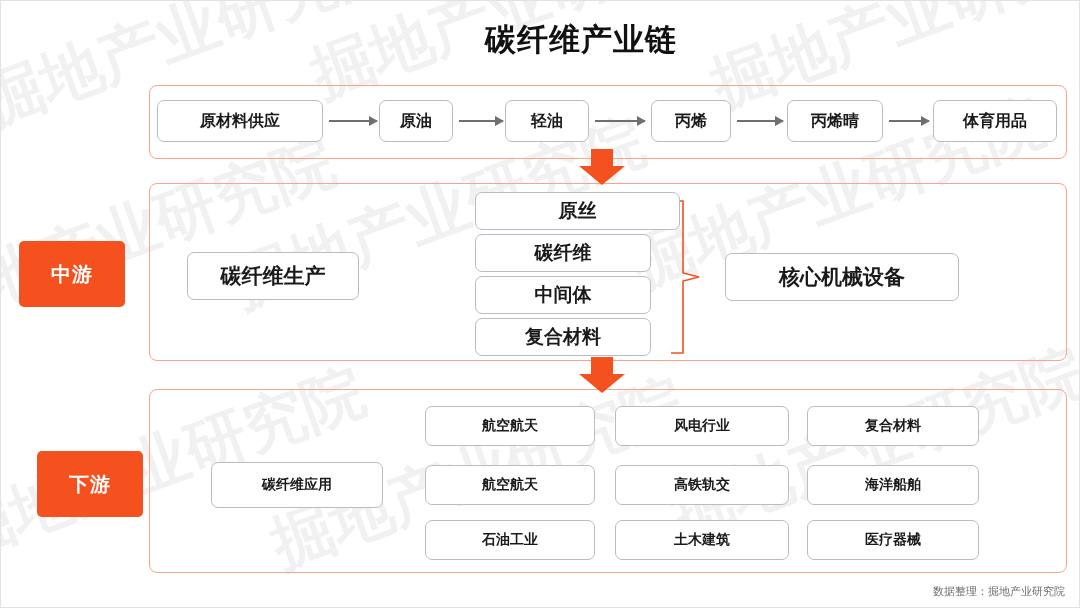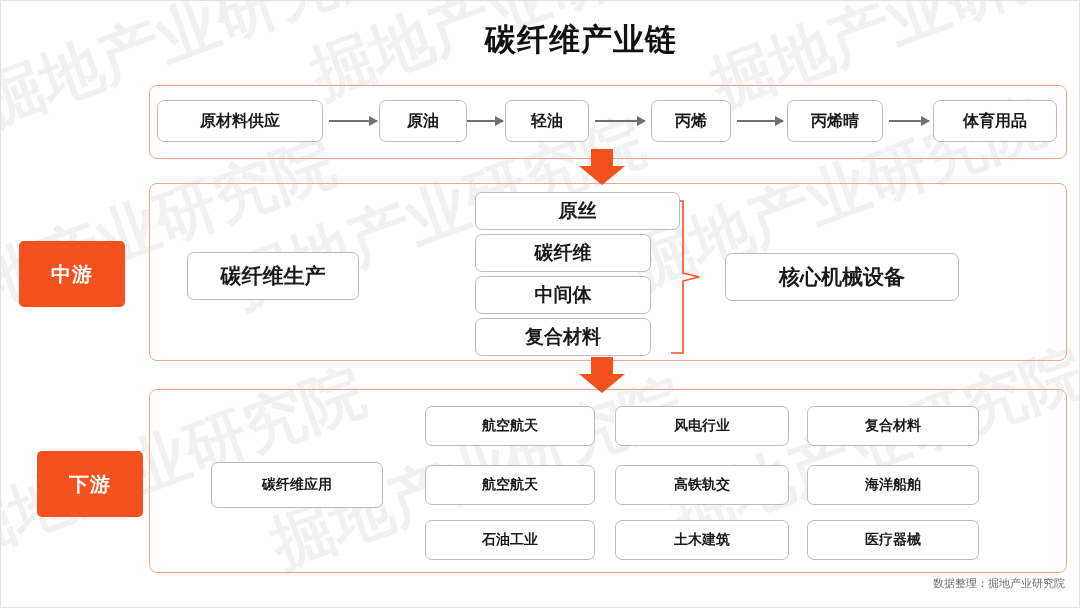--- a/index.html
+++ b/index.html
@@ -150,21 +150,21 @@
   
   .bracket {
     position: absolute;
     z-index: 3;
   }
 
   
   .footer {
     position: absolute;
     right: 14px;
-    bottom: 16px;
+    bottom: 8px;
     font-size: 11px;
     color: #6d6d6d;
     z-index: 4;
   }
 </style>
 </head>
 <body>
 
 <div class="page">
 
@@ -179,21 +179,21 @@
     <div class="wm" style="left:260px;  top:430px;  font-size:62px;">掘地产业研究院</div>
     <div class="wm" style="left:660px;  top:400px;  font-size:62px;">掘地产业研究院</div>
   </div>
 
   <div class="title">碳纤维产业链</div>
 
   <div class="row-box" id="row-up"></div>
 
   <div class="chip up" style="left:156px; top:99px; width:166px;">原材料供应</div>
   <div class="h-arrow" style="left:328px; top:119px; width:48px;"></div>
-  <div class="chip up" style="left:378px; top:99px; width:88px;">原油</div>
+  <div class="chip up" style="left:378px; top:99px; width:74px;">原油</div>
   <div class="h-arrow" style="left:458px; top:119px; width:44px;"></div>
   <div class="chip up" style="left:504px; top:99px; width:84px;">轻油</div>
   <div class="h-arrow" style="left:594px; top:119px; width:50px;"></div>
   <div class="chip up" style="left:650px; top:99px; width:80px;">丙烯</div>
   <div class="h-arrow" style="left:736px; top:119px; width:46px;"></div>
   <div class="chip up" style="left:786px; top:99px; width:96px;">丙烯晴</div>
   <div class="h-arrow" style="left:888px; top:119px; width:40px;"></div>
   <div class="chip up" style="left:932px; top:99px; width:124px;">体育用品</div>
 
   <div class="down-arrow" style="left:578px; top:148px;">

